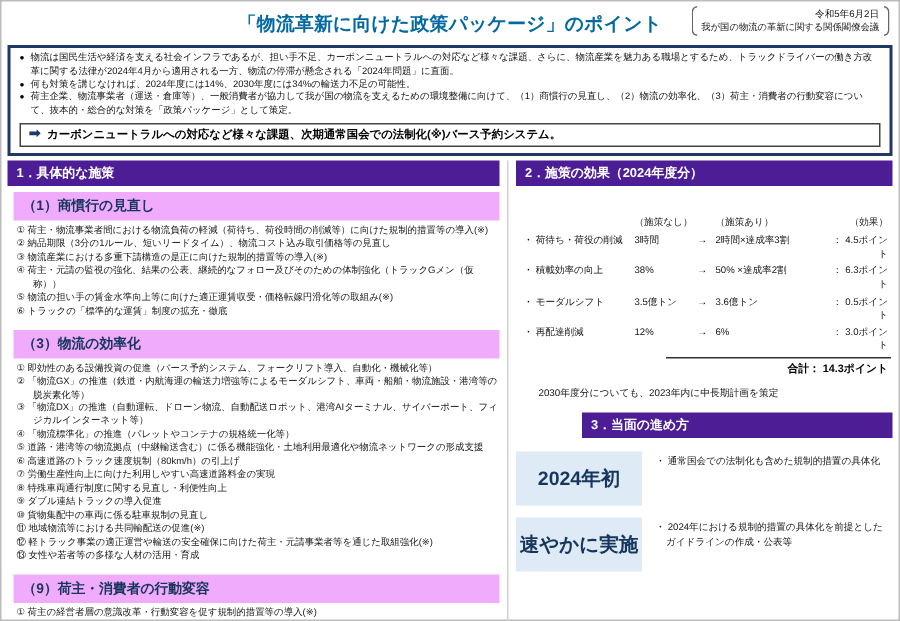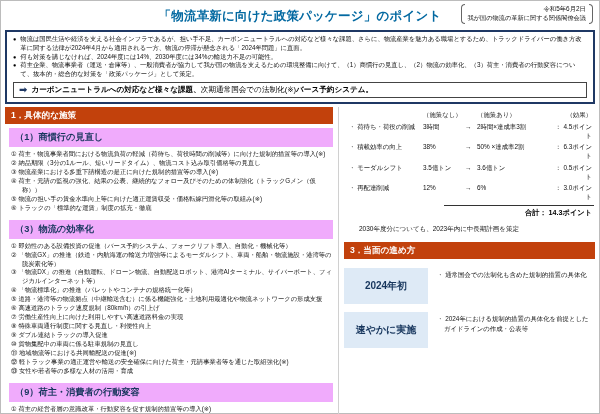--- a/index.html
+++ b/index.html
@@ -21,46 +21,46 @@
   .datetext .d1 { font-size:6.4px; color:#111; }
   .datetext .d2 { font-size:6.2px; color:#111; }
 
   
   .summary { border:2px solid #1F3864; padding:3px 6px 4px 6px; }
   .sbullet { display:flex; gap:4px; font-size:6.3px; line-height:1.4; color:#111; }
   .sbullet .glyph { font-size:5.5px; padding-top:1px; color:#000; }
   .arrowbox { border:1px solid #444; margin-top:3px; padding:2px 5px; display:flex; align-items:center; gap:4px; }
   .arrowbox .aglyph { color:#1F3864; font-weight:bold; font-size:10px; line-height:1; }
   .arrowbox .atext { font-size:7.6px; font-weight:600; color:#000; }
-  .arrowbox .atext b { font-weight:400; }
+  .arrowbox .atext b { font-weight:700; }
 
   
   .cols { display:flex; margin-top:3px; gap:5px; }
   .col-left { width:328px; flex-shrink:0; }
   .col-right { flex:1; border-left:1px solid #d0d0d0; padding-left:5px; min-width:0; }
 
-  .navybar { background:#c2410c; color:#fff; font-weight:bold; font-size:8.6px; padding:2.5px 6px; }
+  .navybar { background:#4c1d95; color:#fff; font-weight:bold; font-size:8.6px; padding:2.5px 6px; }
   .subhdr { background:#f0abfc; color:#17365D; font-weight:bold; font-size:9.2px; padding:3px 6px; margin:4px 0 2px 4px; }
 
   ul.items { list-style:none; padding:1px 0 3px 6px; }
   ul.items li { font-size:6.3px; line-height:1.42; color:#151515; padding-left:11px; text-indent:-11px; }
 
   
-  .fx { padding:4px 1px 0 3px; color:#111; }
+  .fx { padding:20px 1px 0 3px; color:#111; }
   .fx-grid { display:grid; grid-template-columns: 76px 42px 12px 78px 8px 1fr; row-gap:2.5px; align-items:baseline; font-size:6.4px; }
   .fx-h { color:#222; }
   .fx-label { padding-left:2px; }
   .fx-val-r { text-align:right; padding-right:2px; }
   .fx-total { margin-left:auto; width:150px; border-top:1px solid #333; text-align:right; font-weight:bold; font-size:7.2px; padding:2px 2px 0 0; margin-top:3px; color:#000; }
   .fx-note { font-size:6.5px; margin:7px 0 0 12px; color:#111; }
 
   
   .tl { display:flex; flex-direction:column; gap:8px; margin-top:9px; }
   .tl-row { display:flex; gap:9px; }
-  .tl-label { background:#DEEAF6; color:#17365D; font-weight:bold; font-size:10px; width:84px; flex-shrink:0; display:flex; align-items:center; justify-content:center; text-align:center; min-height:36px; }
+  .tl-label { background:#DEEAF6; color:#17365D; font-weight:bold; font-size:13px; width:84px; flex-shrink:0; display:flex; align-items:center; justify-content:center; text-align:center; min-height:36px; }
   .tl-label.tall { min-height:58px; }
   .tl-items { padding-top:2px; }
   .tl-items div { font-size:6.4px; line-height:1.5; color:#151515; padding-left:7px; text-indent:-7px; }
 </style>
 </head>
 <body>
 
 <div class="page">
 
   <div class="titlerow">
@@ -128,20 +128,21 @@
 
       <div class="subhdr">（9）荷主・消費者の行動変容</div>
       <ul class="items">
         <li>① 荷主の経営者層の意識改革・行動変容を促す規制的措置等の導入(※)</li>
         <li>② 荷主・物流事業者の物流改善を評価・公表する仕組みの創設</li>
 
       </ul>
     </div>
 
     <div class="col-right">
+      <div class="navybar">2．施策の効果（2024年度分）</div>
 
       <div class="fx">
         <div class="fx-grid">
           <span></span>
           <span class="fx-h">（施策なし）</span>
           <span></span>
           <span class="fx-h">（施策あり）</span>
           <span></span>
           <span class="fx-h fx-val-r">（効果）</span>
 
@@ -170,21 +171,21 @@
           <span>12%</span>
           <span>→</span>
           <span>6%</span>
           <span>：</span>
           <span class="fx-val-r">3.0ポイント</span>
         </div>
         <div class="fx-total">合計： 14.3ポイント</div>
         <div class="fx-note">2030年度分についても、2023年内に中長期計画を策定</div>
       </div>
 
-      <div class="navybar" style="margin-top:8px;">3．当面の進め方</div>
+      <div class="navybar" style="margin-top:8px;margin-left:44px;">3．当面の進め方</div>
 
       <div class="tl">
         <div class="tl-row">
           <div class="tl-label">2024年初</div>
           <div class="tl-items">
             <div>・ 通常国会での法制化も含めた規制的措置の具体化</div>
           </div>
         </div>
         <div class="tl-row">
           <div class="tl-label">速やかに実施</div>

